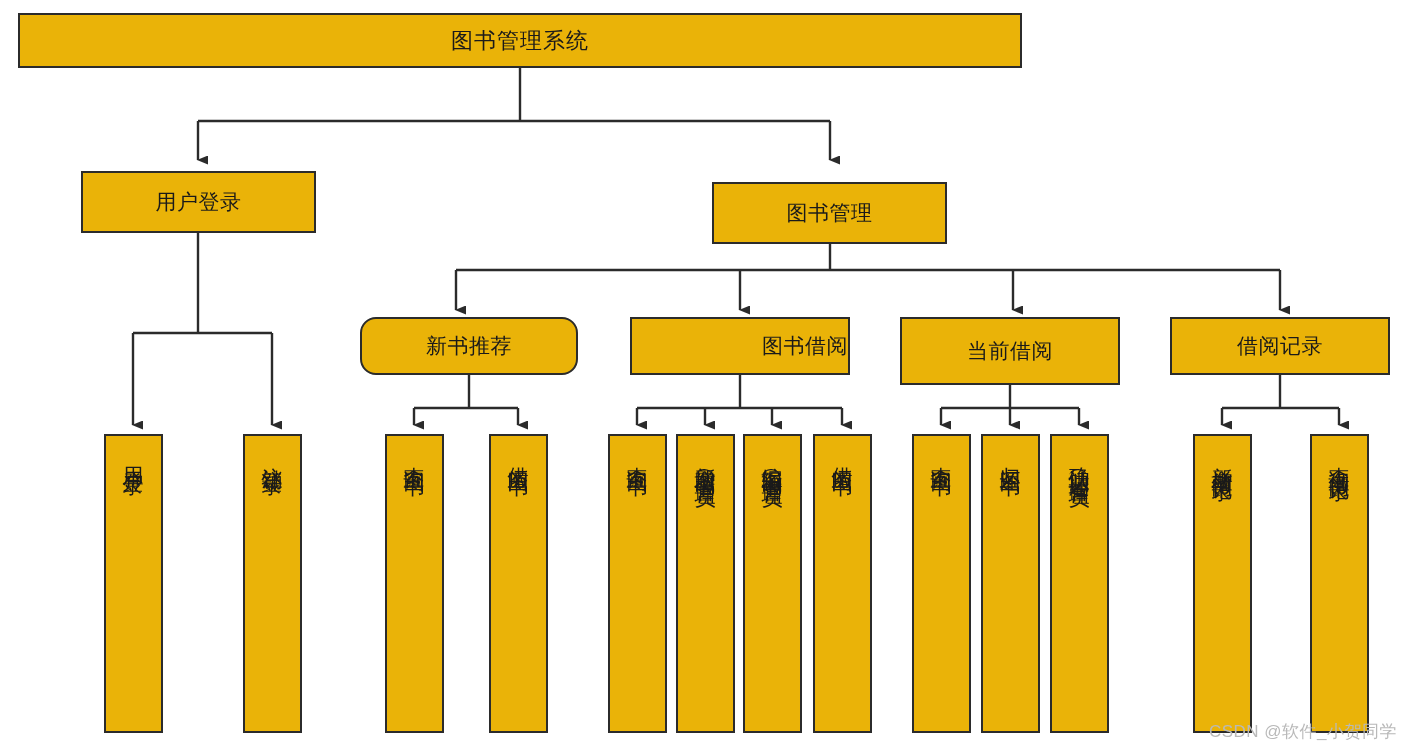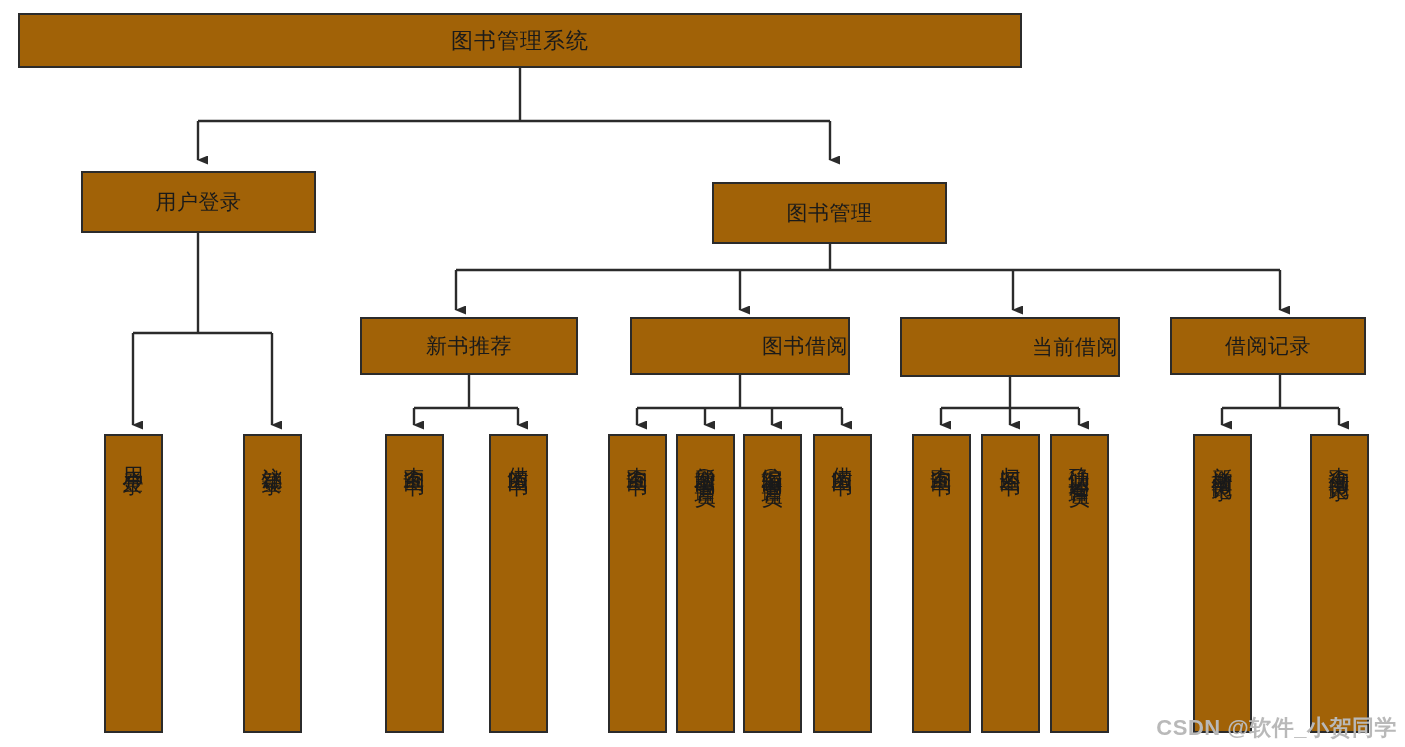--- a/index.html
+++ b/index.html
@@ -22,21 +22,21 @@
     position: absolute;
     left: 0;
     top: 0;
     width: 1405px;
     height: 747px;
     pointer-events: none;
   }
   .node {
     position: absolute;
     box-sizing: border-box;
-    background: #a16207;
+    background: #eab308;
     border: 2px solid #2b2b2b;
     display: flex;
     align-items: center;
     justify-content: center;
     color: #1a1a1a;
     z-index: 2;
   }
   .node-label {
     display: block;
     text-align: center;
@@ -60,27 +60,26 @@
     text-orientation: upright;
     font-size: 21px;
     line-height: 1.1;
     letter-spacing: 3px;
     white-space: nowrap;
   }
   .watermark {
     position: absolute;
     right: 8px;
     bottom: 4px;
-    font-size: 22px;
+    font-size: 17px;
     color: #b9b9b9;
     letter-spacing: 0.5px;
     z-index: 5;
     white-space: nowrap;
     font-family: "Liberation Sans", "DejaVu Sans", sans-serif;
-    font-weight: bold;
   }
 </style>
 </head>
 <body>
 
 <div id="canvas">
 
   <svg id="edges" viewBox="0 0 1405 747" xmlns="http://www.w3.org/2000/svg">
     <defs>
       <marker id="arrow" markerWidth="9" markerHeight="11" refX="4.5" refY="10" orient="auto" markerUnits="userSpaceOnUse">
@@ -136,33 +135,33 @@
   </div>
 
   <div class="node horizontal" style="left:81px; top:171px; width:235px; height:62px;">
     <span class="node-label">用户登录</span>
   </div>
 
   <div class="node horizontal" style="left:712px; top:182px; width:235px; height:62px;">
     <span class="node-label">图书管理</span>
   </div>
 
-  <div class="node horizontal" style="left:360px; top:317px; width:218px; height:58px;">
+  <div class="node horizontal" style="left:360px; top:317px; width:218px; height:58px;border-radius:16px;">
     <span class="node-label">新书推荐</span>
   </div>
 
   <div class="node horizontal" style="left:630px; top:317px; width:220px; height:58px;justify-content:flex-end;">
     <span class="node-label">图书借阅</span>
   </div>
 
-  <div class="node horizontal" style="left:900px; top:317px; width:220px; height:60px;justify-content:flex-end;">
+  <div class="node horizontal" style="left:900px; top:317px; width:220px; height:68px;">
     <span class="node-label">当前借阅</span>
   </div>
 
-  <div class="node horizontal" style="left:1170px; top:317px; width:196px; height:58px;">
+  <div class="node horizontal" style="left:1170px; top:317px; width:220px; height:58px;">
     <span class="node-label">借阅记录</span>
   </div>
 
   <div class="node vertical" style="left:104px; top:434px; width:59px; height:299px;">
     <span class="node-label">用户登录</span>
   </div>
 
   <div class="node vertical" style="left:243px; top:434px; width:59px; height:299px;">
     <span class="node-label">注销登录</span>
   </div>

